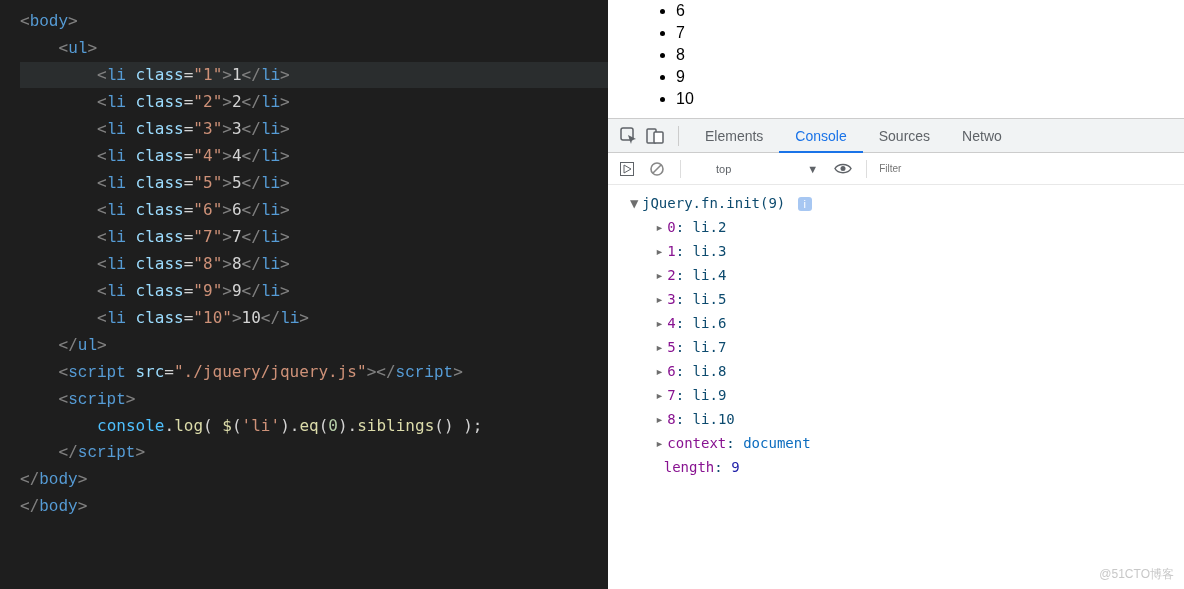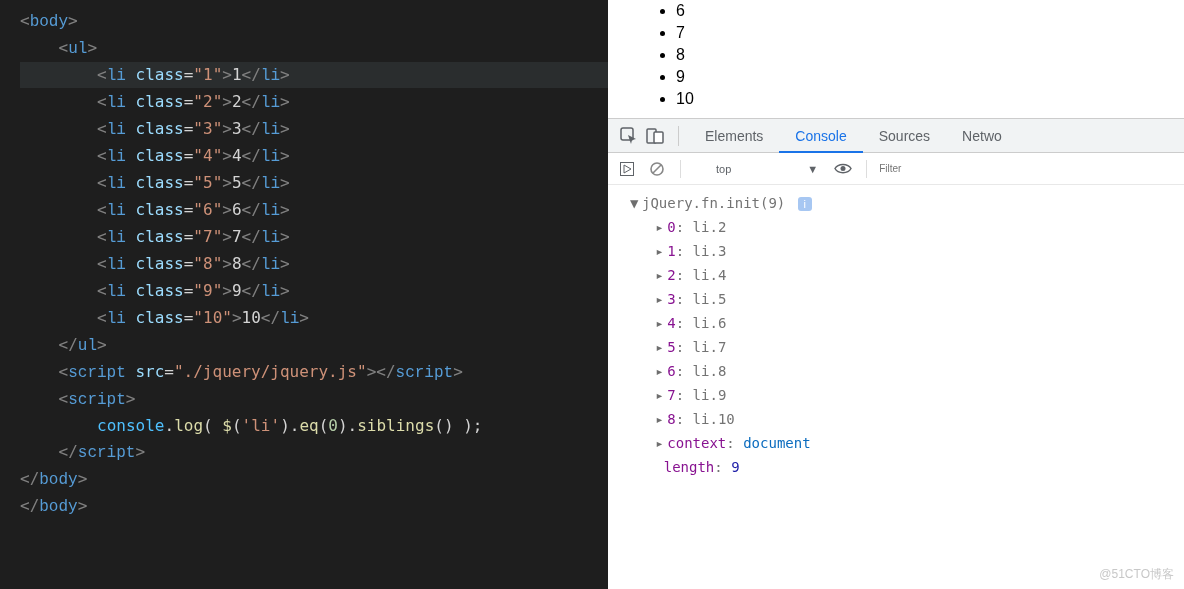--- a/index.html
+++ b/index.html
@@ -84,21 +84,21 @@
   background: #fff;
   font-family: Consolas, Menlo, monospace;
   font-size: 14px;
   line-height: 24px;
   padding: 6px 8px 0 22px;
   overflow: hidden;
 }
 .row { white-space: pre; }
 .arrow { display: inline-block; width: 12px; color: #6e6e6e; }
 .idx { color: #881391; }
-.val { color: #737373; }
+.val { color: #0c4a6e; }
 .ctxv { color: #881391; }
 .docv { color: #0b6cbf; }
 .info-i { display: inline-flex; width: 14px; height: 14px; border-radius: 3px; background: #a7c7f2; color: #fff; font-size: 11px; align-items: center; justify-content: center; margin-left: 4px; font-family: Arial; }
 .wm { position: absolute; right: 10px; bottom: 6px; font-size: 12px; color: #c8c8c8; font-family: Arial; }
 
 svg { display: block; }
 </style>
 </head>
 <body>
 

